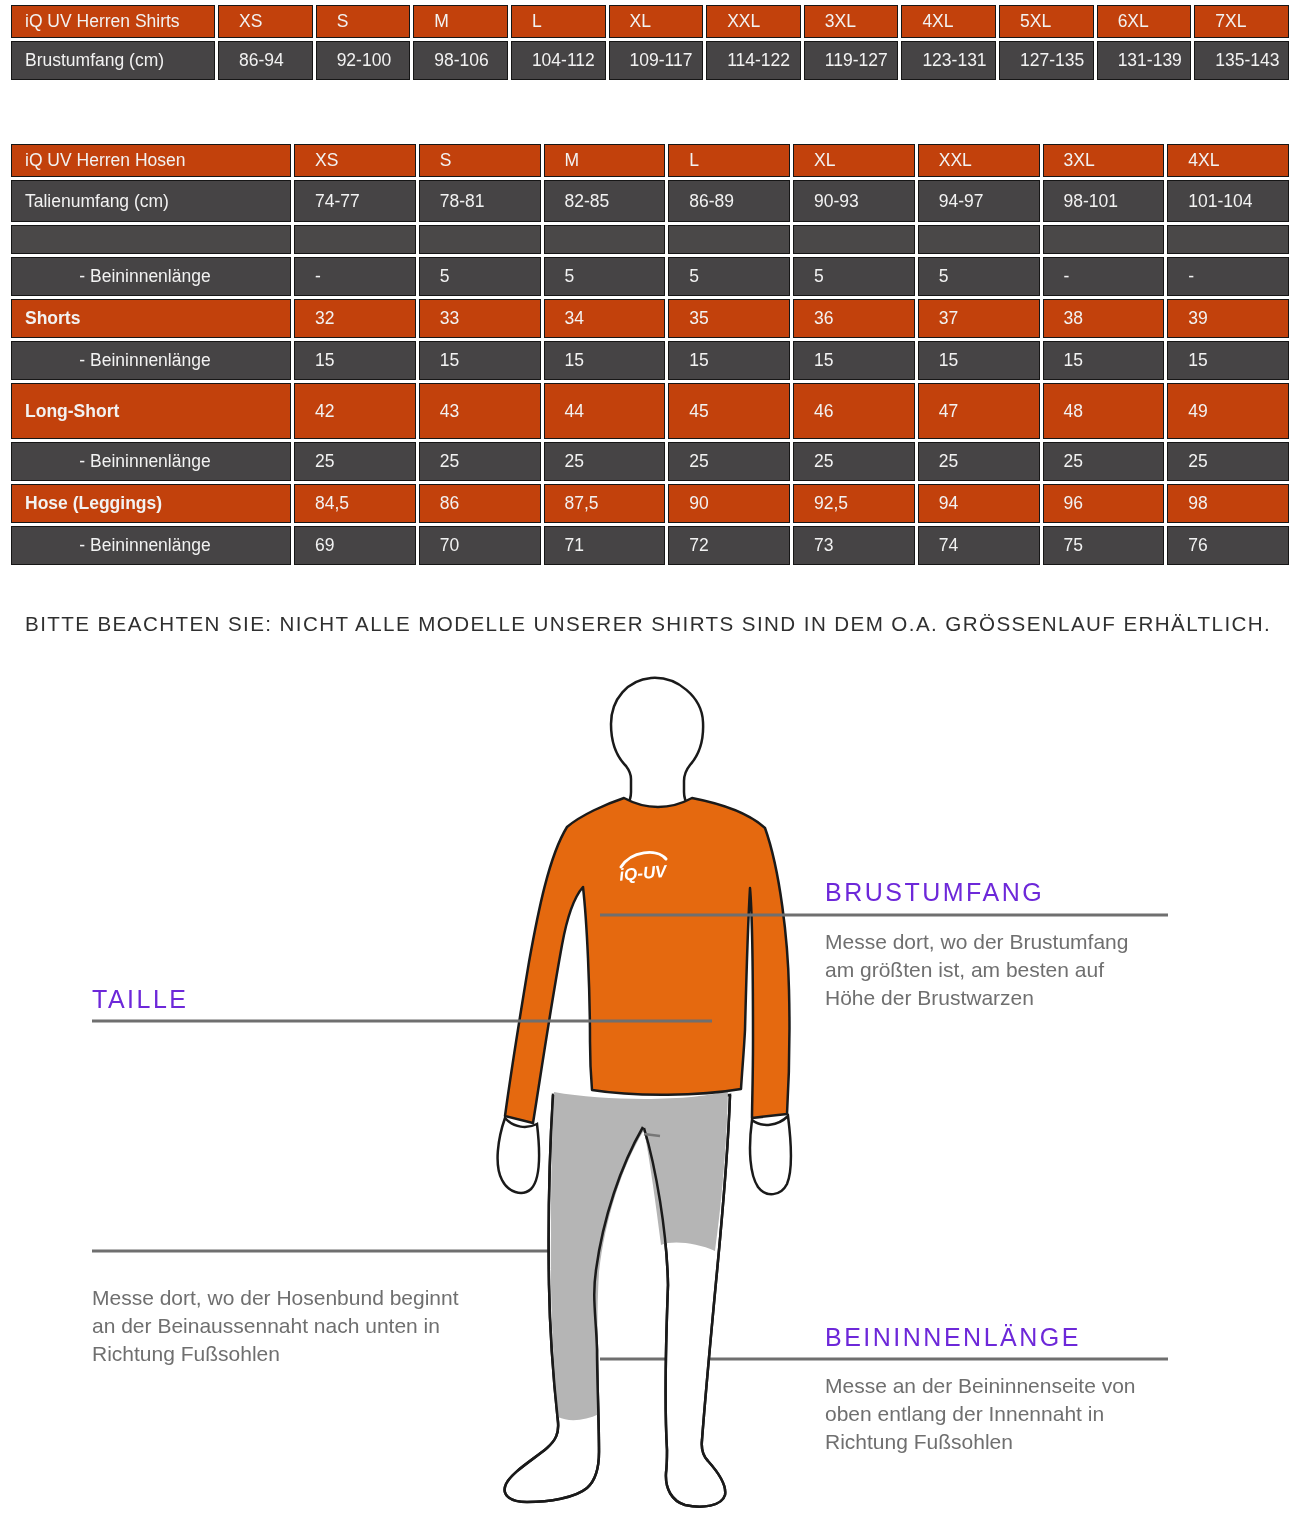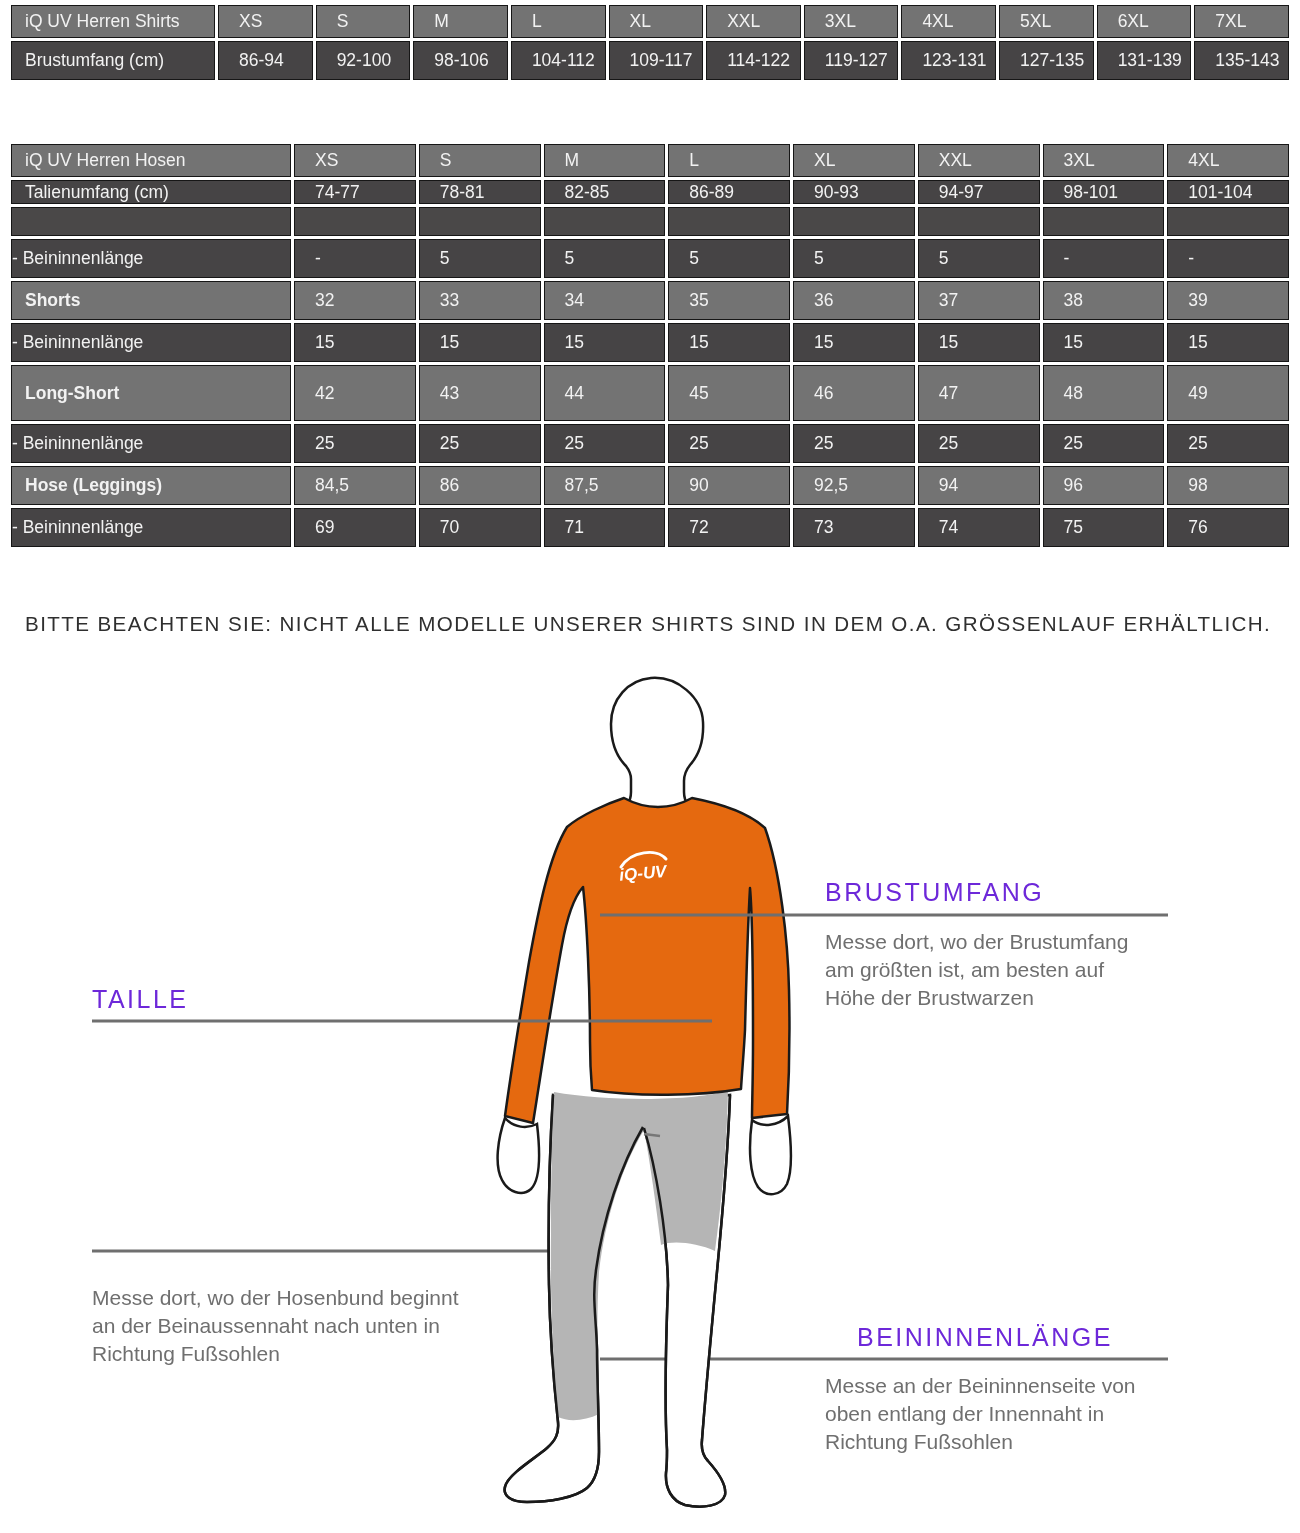--- a/index.html
+++ b/index.html
@@ -5,41 +5,41 @@
   html,body{margin:0;padding:0;background:#fff;}
   #page{position:relative;width:1300px;height:1533px;background:#fff;overflow:hidden;
         font-family:"Liberation Sans",sans-serif;}
 
   
   table.tbl{position:absolute;border-collapse:separate;border-spacing:3px;
             table-layout:fixed;background:#fff;}
   table.tbl td{border:1px solid #161616;color:#f2f2f2;font-size:17.5px;
                vertical-align:middle;padding:0 0 0 20px;overflow:hidden;white-space:nowrap;}
   table.tbl td.lbl{padding-left:13px;}
-  table.tbl td.lbl.right{text-align:left;padding-right:12px;padding-left:0;}
-  tr.shade-dark  td{background:#737373;}
+  table.tbl td.lbl.right{text-align:center;padding-right:12px;padding-left:0;}
+  tr.shade-dark  td{background:#c2410c;}
   tr.shade-light td{background:#464445;}
   tr.shade-spacer td{background:#4a4848;}
   #shirts-table{top:2px;left:8px;width:1284px;}
   #hosen-table {top:141px;left:8px;width:1284px;}
 
   
   .notice{position:absolute;top:612px;left:25px;font-size:20.6px;letter-spacing:1.4px;
           color:#2f2f2f;white-space:nowrap;}
 
   
   .m-title{position:absolute;font-size:25px;letter-spacing:2.5px;color:#6d28d9;}
   .m-text{position:absolute;font-size:21px;line-height:28px;color:#6f6f6f;white-space:pre-line;}
   #brust-title {left:825px;top:878px;}
   #brust-text  {left:825px;top:928px;width:360px;}
   #taille-title{left:92px;top:985px;}
   #taille-text {left:92px;top:1034px;width:420px;}
   #seit-title  {left:92px;top:1215px;}
   #seit-text   {left:92px;top:1264px;width:430px;margin-top:20px;}
-  #bein-title  {left:825px;top:1323px;margin-left:32px;}
+  #bein-title  {left:825px;top:1323px;}
   #bein-text   {left:825px;top:1372px;width:370px;}
 
   #figure-svg{position:absolute;top:660px;left:0;width:1300px;height:873px;}
 </style>
 </head>
 <body>
 
 <div id="page">
 
   <table id="shirts-table" class="tbl">
@@ -105,21 +105,21 @@
           <td class="lbl">iQ UV Herren Hosen</td>
           <td>XS</td>
           <td>S</td>
           <td>M</td>
           <td>L</td>
           <td>XL</td>
           <td>XXL</td>
           <td>3XL</td>
           <td>4XL</td>
         </tr>
-        <tr class="shade-light" style="height: 24px;">
+        <tr class="shade-light" style="height: 42px;">
           <td class="lbl">Talienumfang (cm)</td>
           <td>74-77</td>
           <td>78-81</td>
           <td>82-85</td>
           <td>86-89</td>
           <td>90-93</td>
           <td>94-97</td>
           <td>98-101</td>
           <td>101-104</td>
         </tr>

